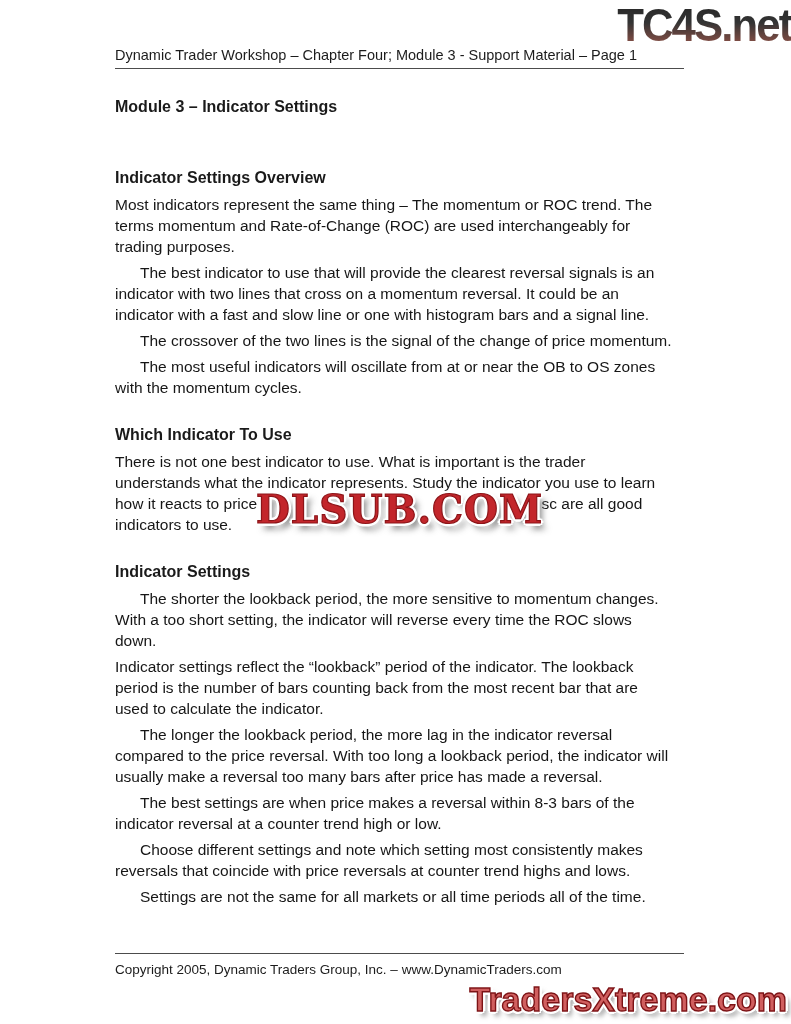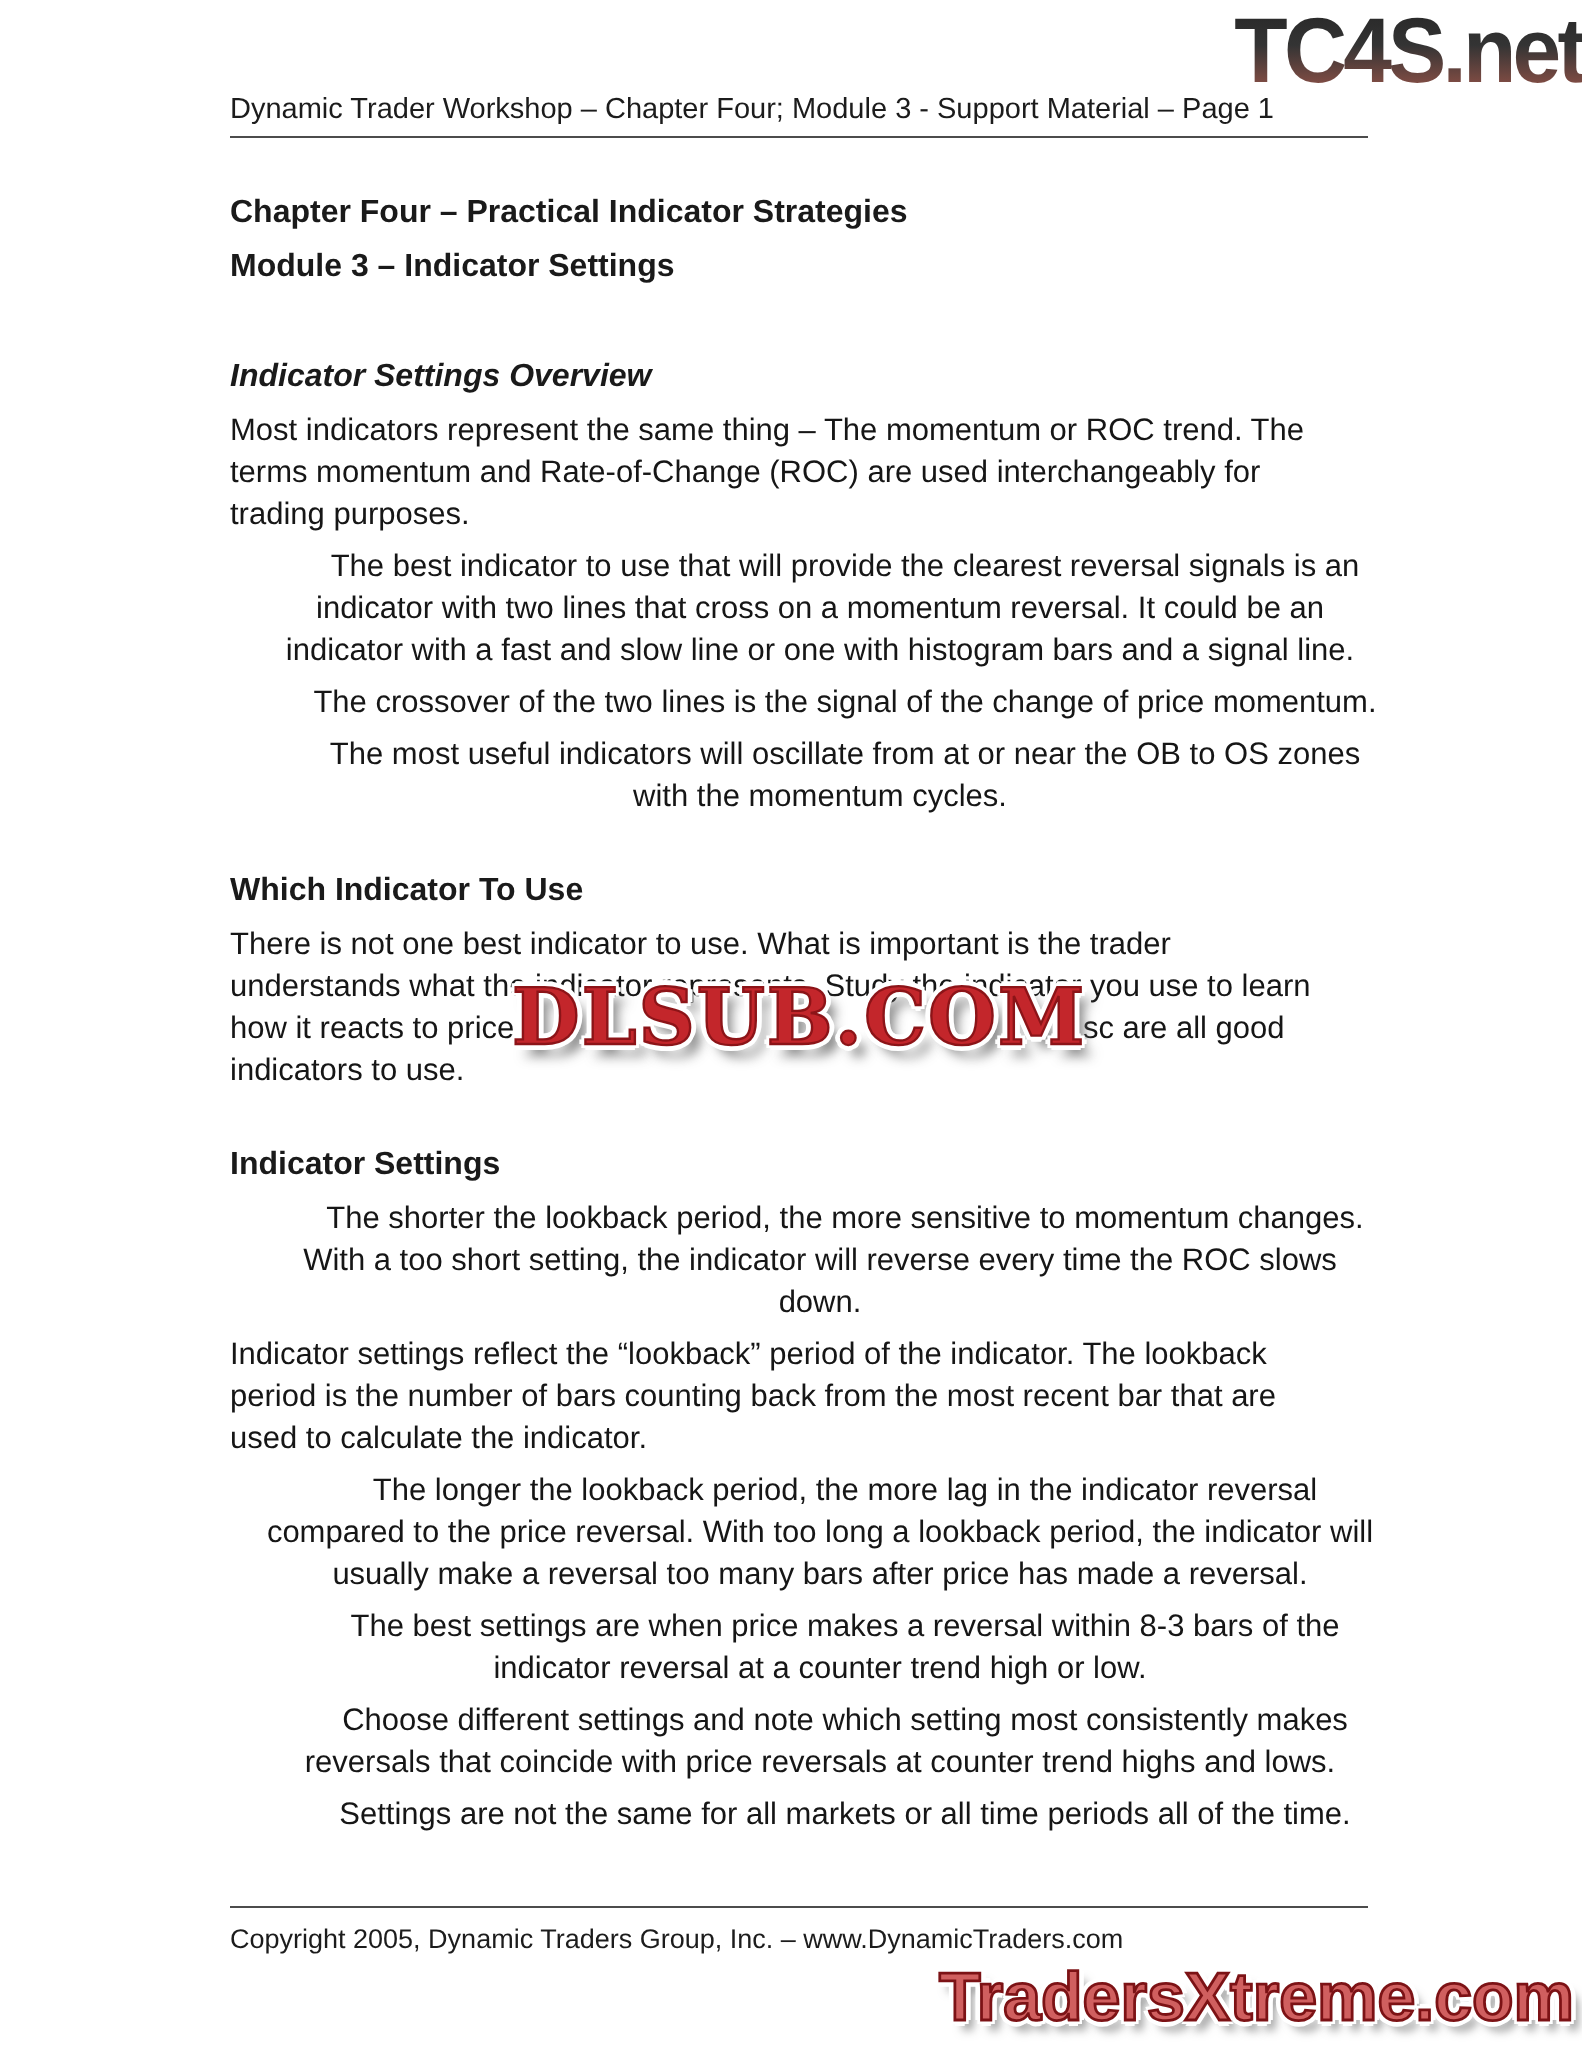--- a/index.html
+++ b/index.html
@@ -33,26 +33,26 @@
   
   main { position: absolute; top: 96px; left: 115px; width: 590px; }
   .doc-title {
     font-size: 16px; font-weight: bold; line-height: 21px;
     margin: 0 0 6px 0; white-space: pre;
   }
   h2 {
     font-size: 16px; font-weight: bold; line-height: 21px;
     margin: 26px 0 6px 0; white-space: pre;
   }
-  h2.h2-first { margin-top: 34px; font-style: italic; }
+  h2.h2-first { margin-top: 50px; }
   p.body-par {
     font-size: 15.5px; line-height: 21px; margin: 0 0 5px 0;
     white-space: pre; color: #161616;
   }
-  p.indent { text-indent: 25px; text-align: center; }
+  p.indent { text-indent: 25px; }
   .wm-gap { display: inline-block; width: 280px; }
 
   
   .watermark {
     position: absolute; left: 256px; top: 489px;
     font-family: "DejaVu Serif", serif;
     font-weight: bold; font-size: 39px; line-height: 40px; letter-spacing: 1px;
     color: var(--watermark-red, #c3262b);
     -webkit-text-stroke: 1.2px #8c1418;
     text-shadow:
@@ -88,21 +88,20 @@
 </head>
 <body>
 
 <div class="page">
 
   <div class="tc4s-logo">TC4S.net</div>
   <div class="header-title">Dynamic Trader Workshop – Chapter Four; Module 3 - Support Material – Page 1</div>
   <hr class="header-rule">
 
   <main>
-    <div class="doc-title">Chapter Four – Practical Indicator Strategies</div>
     <div class="doc-title">Module 3 – Indicator Settings</div>
 
     <h2 class="h2-first">Indicator Settings Overview</h2>
     <p class="body-par">Most indicators represent the same thing – The momentum or ROC trend. The
 terms momentum and Rate-of-Change (ROC) are used interchangeably for
 trading purposes.</p>
     <p class="body-par indent">The best indicator to use that will provide the clearest reversal signals is an
 indicator with two lines that cross on a momentum reversal. It could be an
 indicator with a fast and slow line or one with histogram bars and a signal line.</p>
     <p class="body-par indent">The crossover of the two lines is the signal of the change of price momentum.</p>

